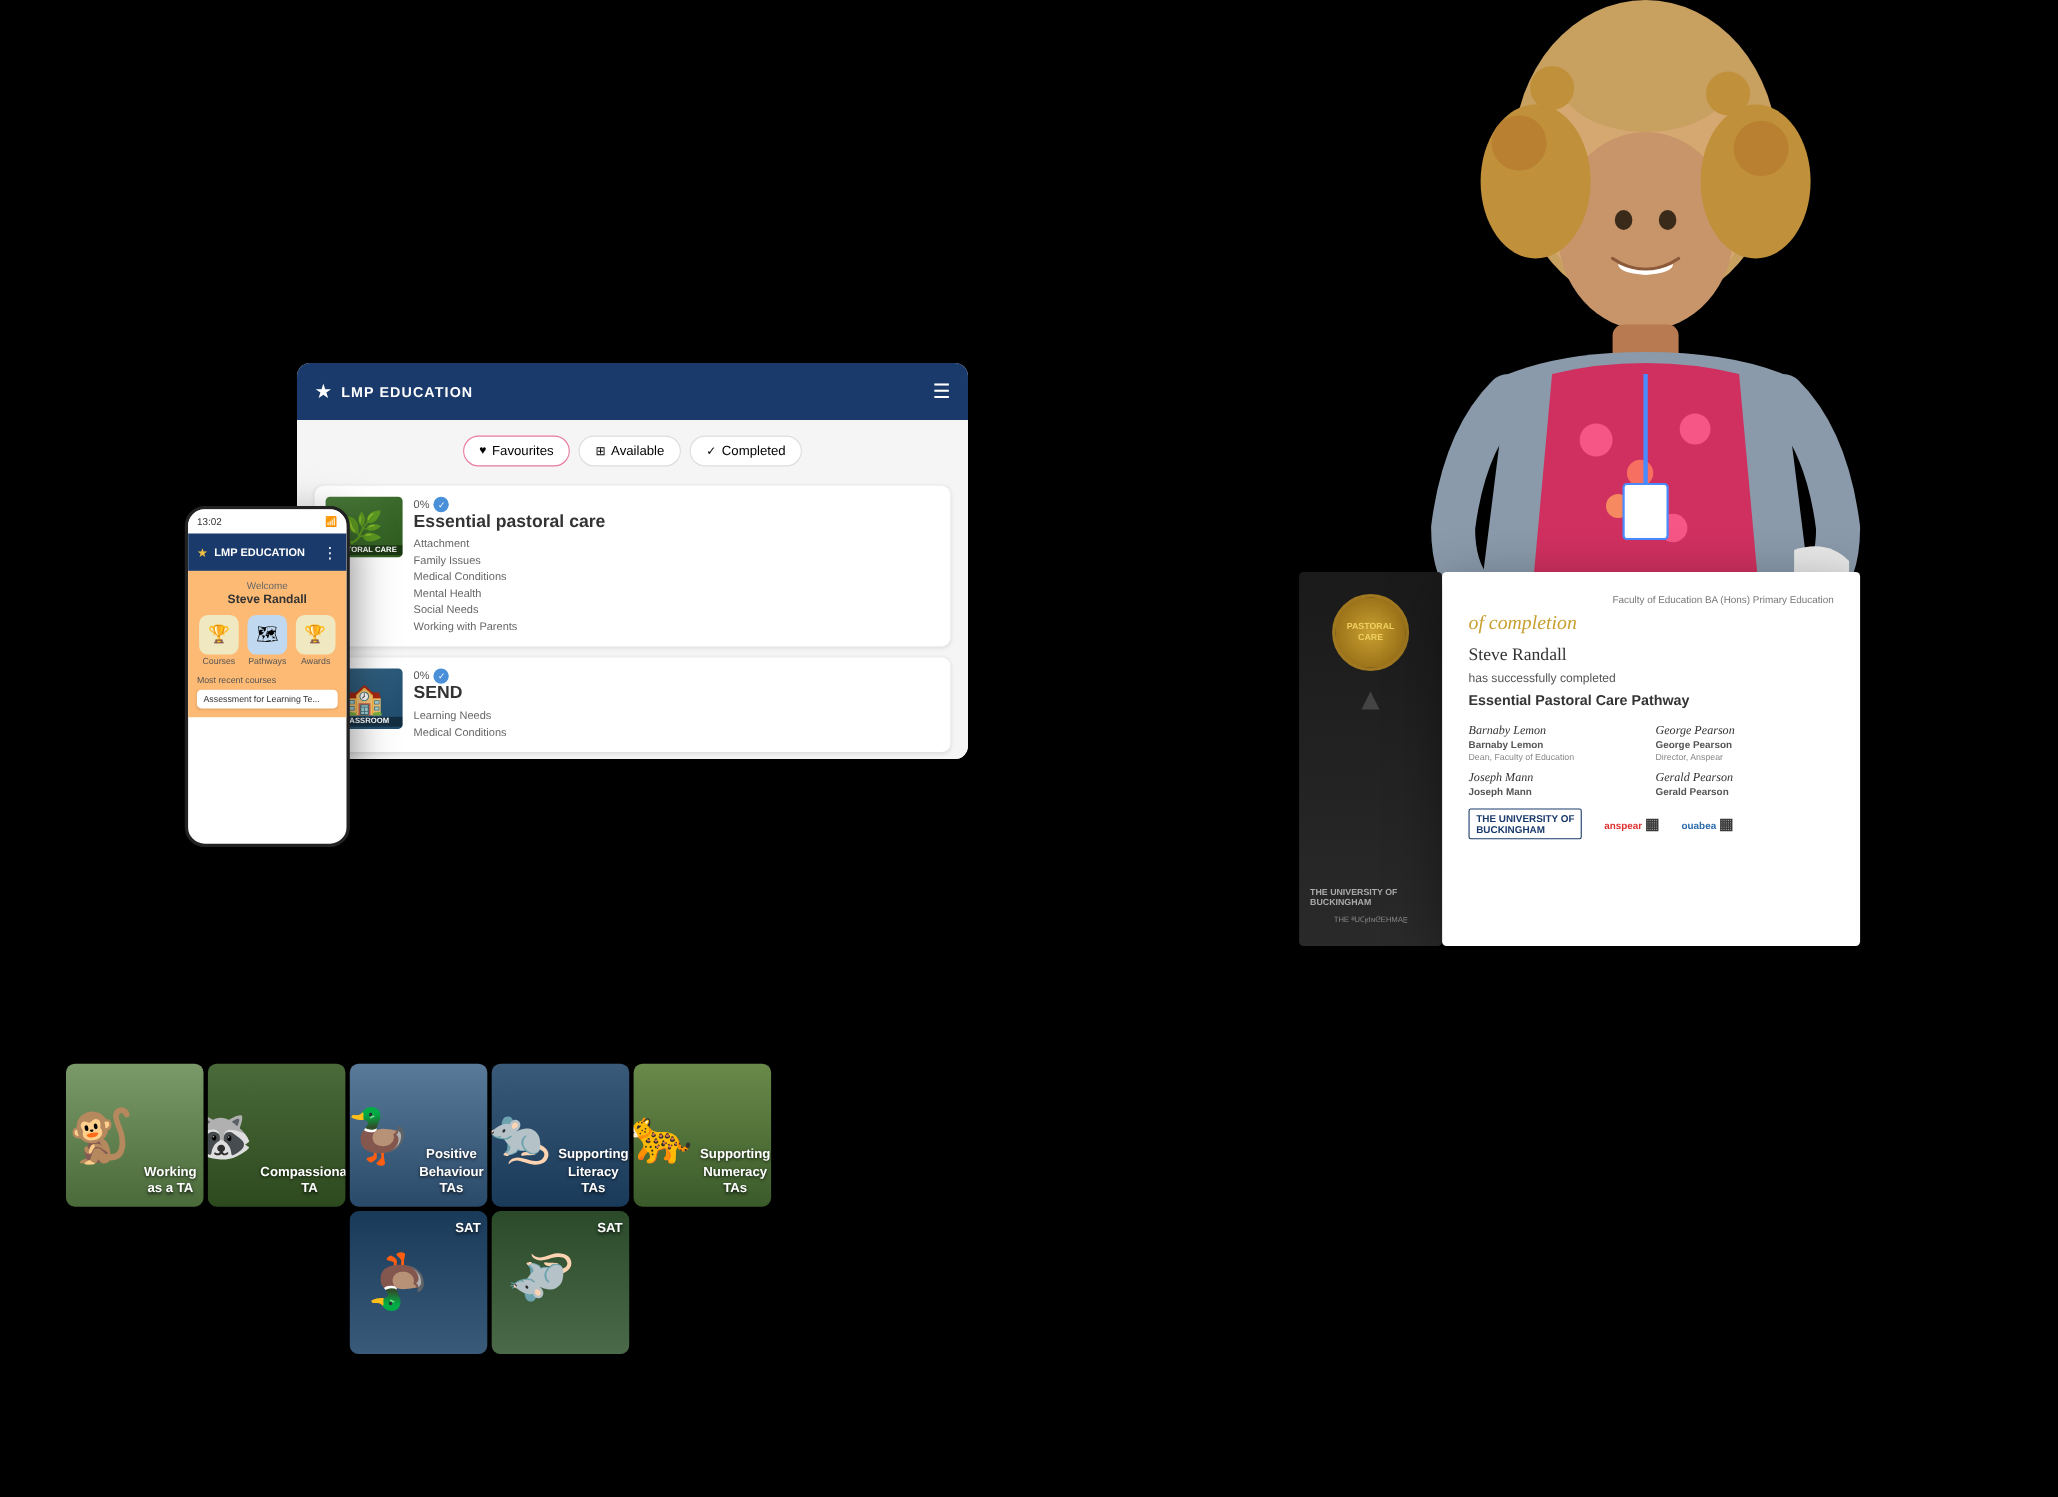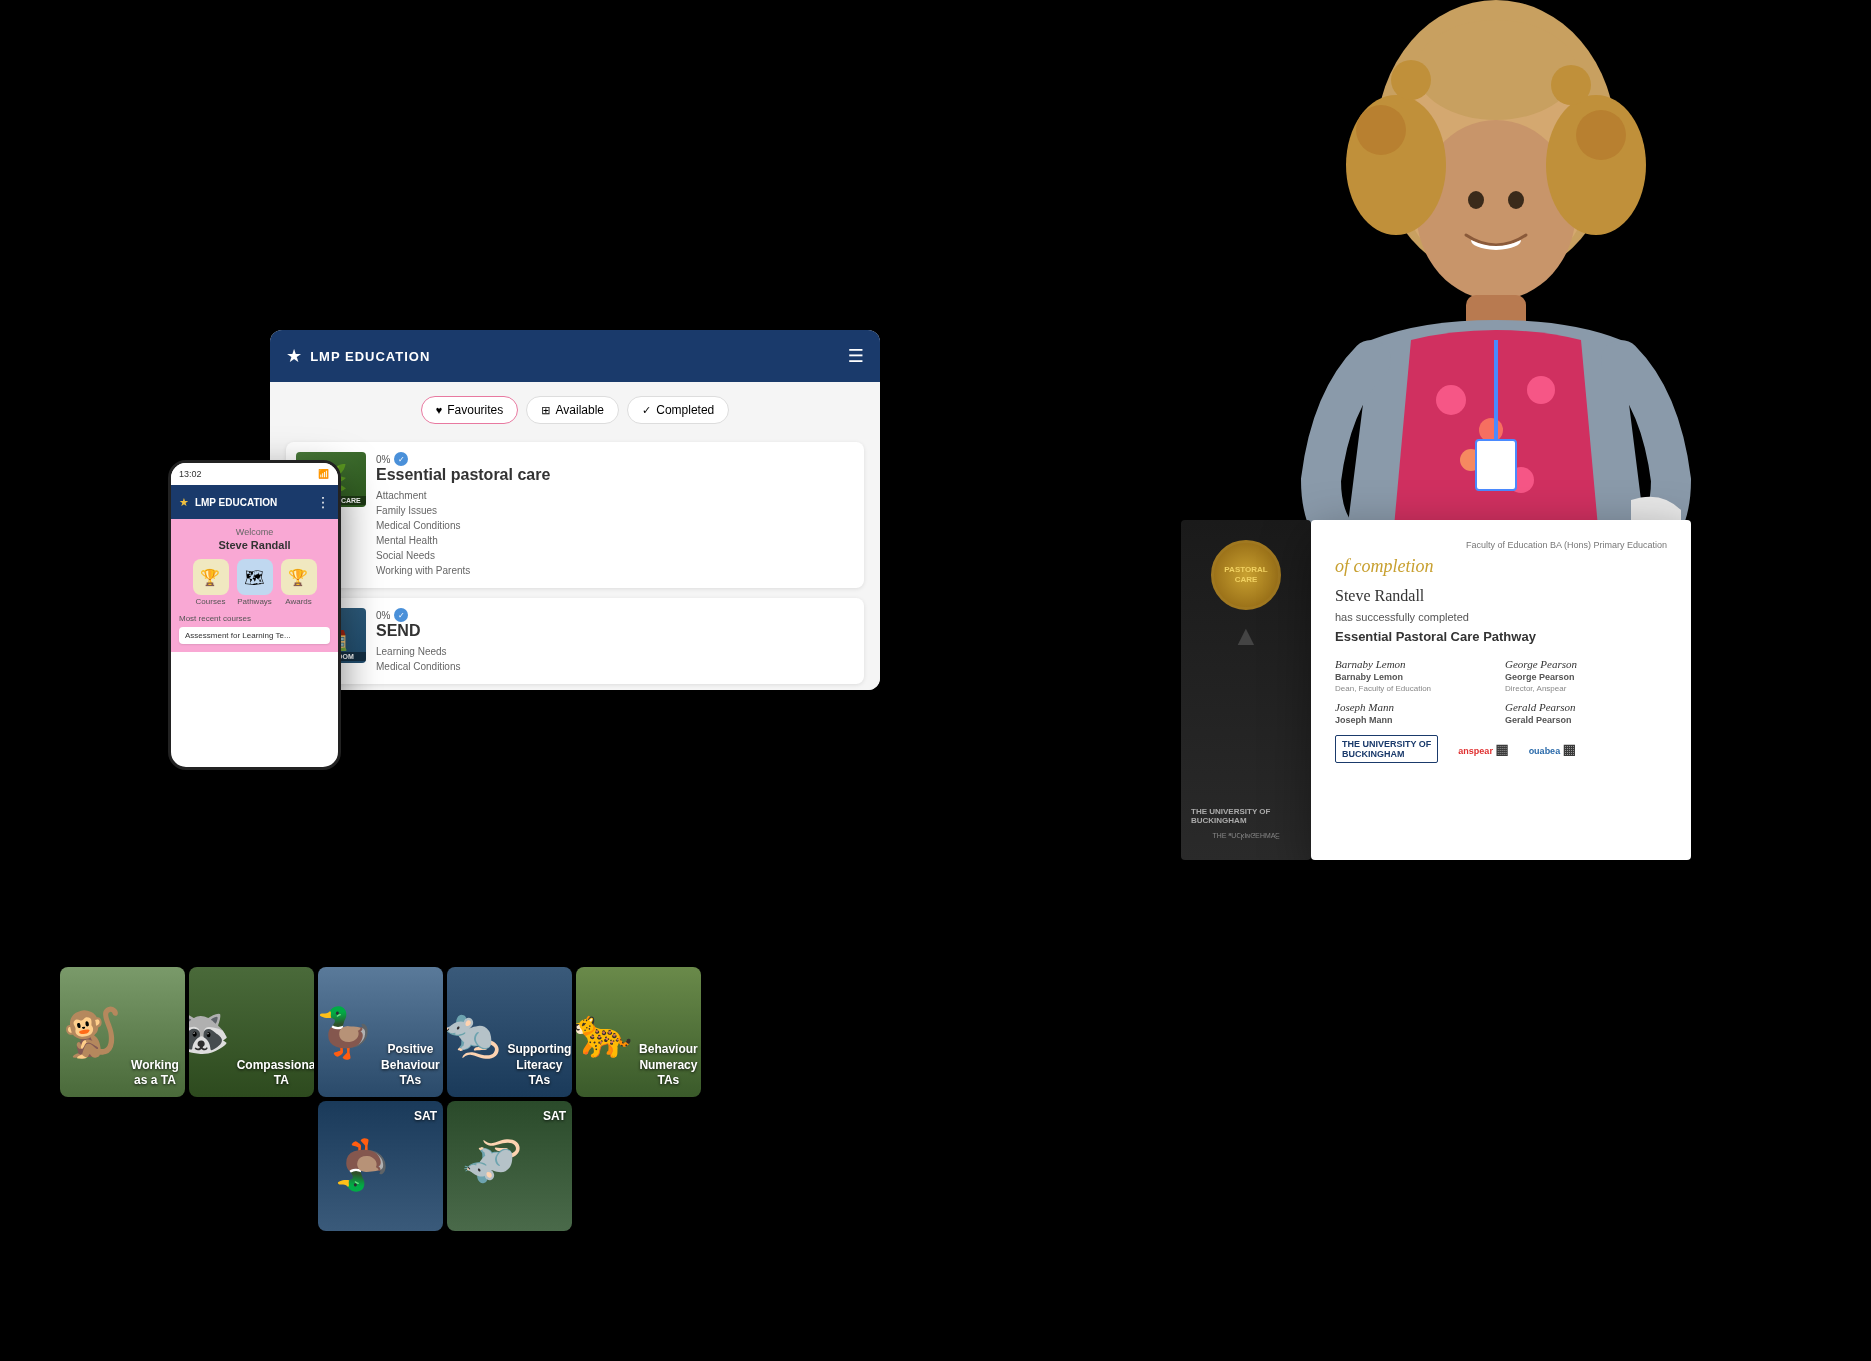--- a/index.html
+++ b/index.html
@@ -191,21 +191,21 @@
       justify-content: center;
       color: #fff;
       font-size: 8px;
     }
 
     
     .mobile-phone {
       position: absolute;
       top: 460px;
       left: 168px;
-      width: 173px;
+      width: 150px;
       height: 310px;
       background: #fff;
       border-radius: 18px;
       box-shadow: 0 15px 40px rgba(0,0,0,0.5);
       overflow: hidden;
       z-index: 15;
       border: 3px solid #222;
     }
 
     .phone-status-bar {
@@ -234,21 +234,21 @@
       font-weight: bold;
     }
 
     .phone-nav-dots {
       margin-left: auto;
       color: #fff;
       font-size: 14px;
     }
 
     .phone-content {
-      background: #f9a8d4;
+      background: #fdba74;
       padding: 8px;
     }
 
     .phone-welcome {
       text-align: center;
       font-size: 9px;
       color: #666;
       margin-bottom: 2px;
     }
 
@@ -703,21 +703,21 @@
   <div class="course-card card-positive" style="grid-row:1;grid-column:3;">
     <div class="card-animal-img">🦆</div>
     <div class="course-card-label">Positive Behaviour TAs</div>
   </div>
   <div class="course-card card-literacy" style="grid-row:1;grid-column:4;">
     <div class="card-animal-img">🐀</div>
     <div class="course-card-label">Supporting Literacy TAs</div>
   </div>
   <div class="course-card card-numeracy" style="grid-row:1;grid-column:5;">
     <div class="card-animal-img">🐆</div>
-    <div class="course-card-label">Behaviour Numeracy TAs</div>
+    <div class="course-card-label">Supporting Numeracy TAs</div>
   </div>
 
   <div class="course-card" style="grid-row:2;grid-column:3;background:linear-gradient(180deg,#3a5a7a,#1a3a5a);transform:scaleY(-1);">
     <div class="card-animal-img">🦆</div>
     <div class="course-card-label" style="transform:scaleY(-1);">SAT</div>
   </div>
   <div class="course-card" style="grid-row:2;grid-column:4;background:linear-gradient(180deg,#4a6a4a,#2a4a2a);transform:scaleY(-1);">
     <div class="card-animal-img">🐀</div>
     <div class="course-card-label" style="transform:scaleY(-1);">SAT</div>
   </div>

